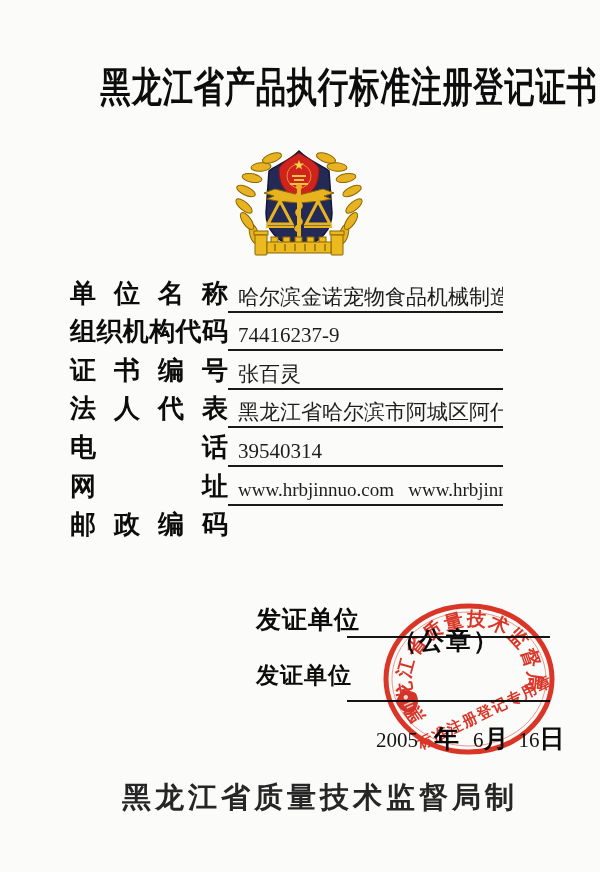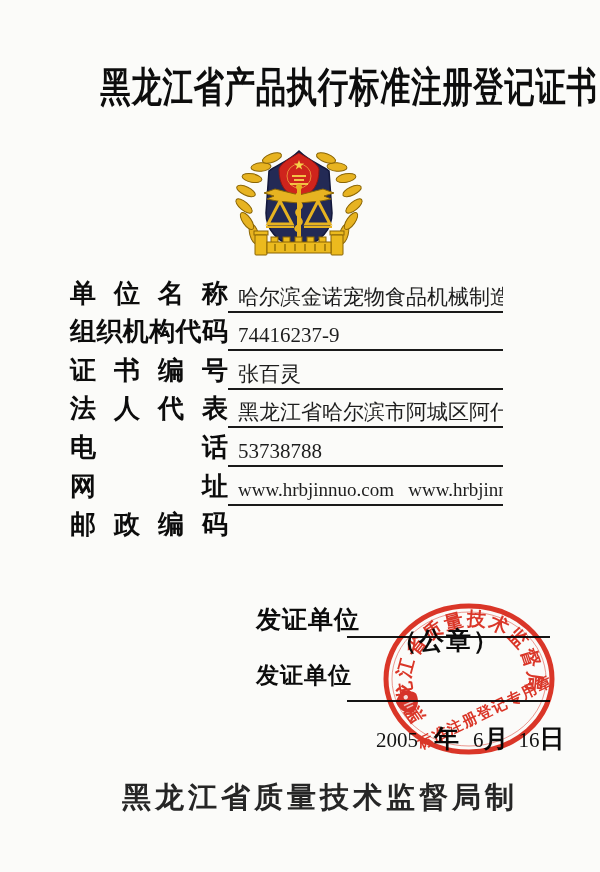--- a/index.html
+++ b/index.html
@@ -154,21 +154,21 @@
     <div class="frow">
       <div class="flabel">证书编号</div>
       <div class="fvalue">张百灵</div>
     </div>
     <div class="frow">
       <div class="flabel">法人代表</div>
       <div class="fvalue">黑龙江省哈尔滨市阿城区阿什河街道白城村</div>
     </div>
     <div class="frow">
       <div class="flabel">电话</div>
-      <div class="fvalue">53738788</div>
+      <div class="fvalue">39540314</div>
     </div>
     <div class="frow">
       <div class="flabel">网址</div>
       <div class="fvalue">www.hrbjinnuo.com   www.hrbjinnuo.net</div>
     </div>
     <div class="frow">
       <div class="flabel">邮政编码</div>
     </div>
   </div>
 

